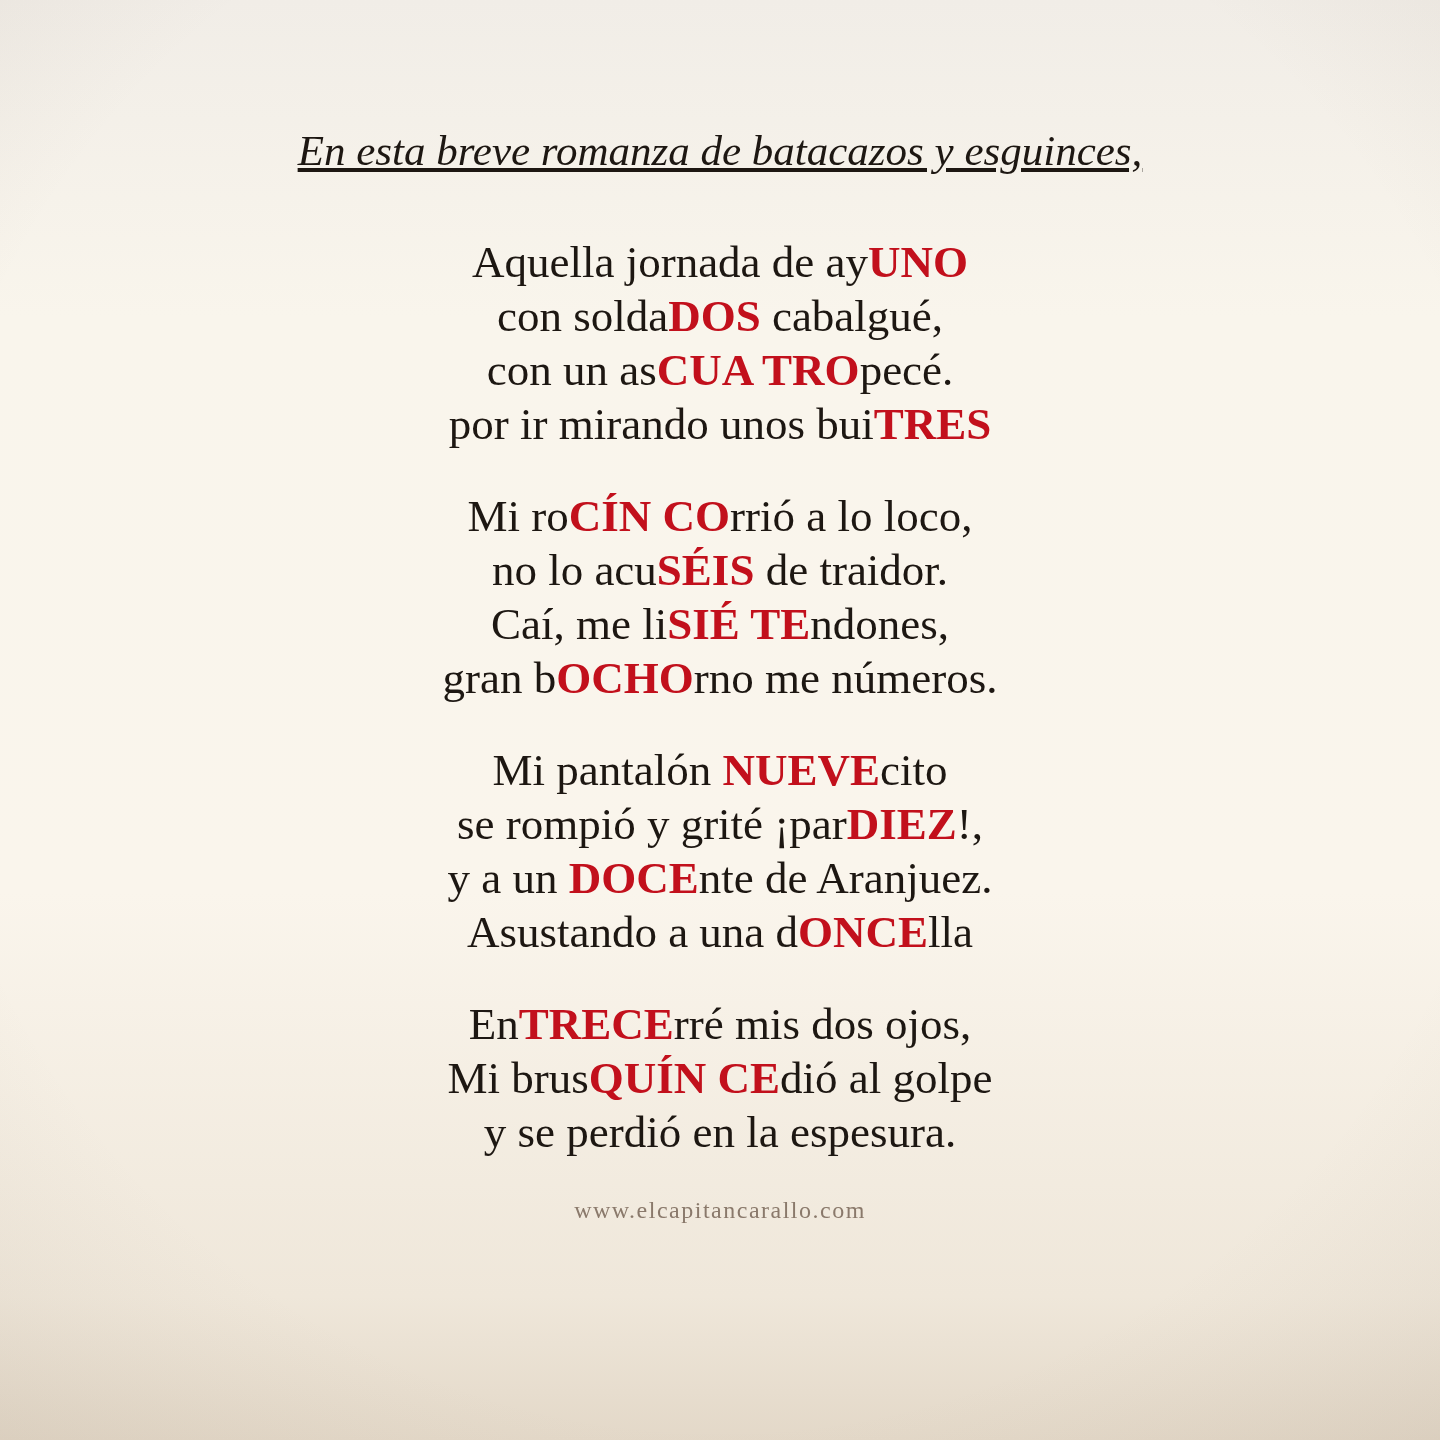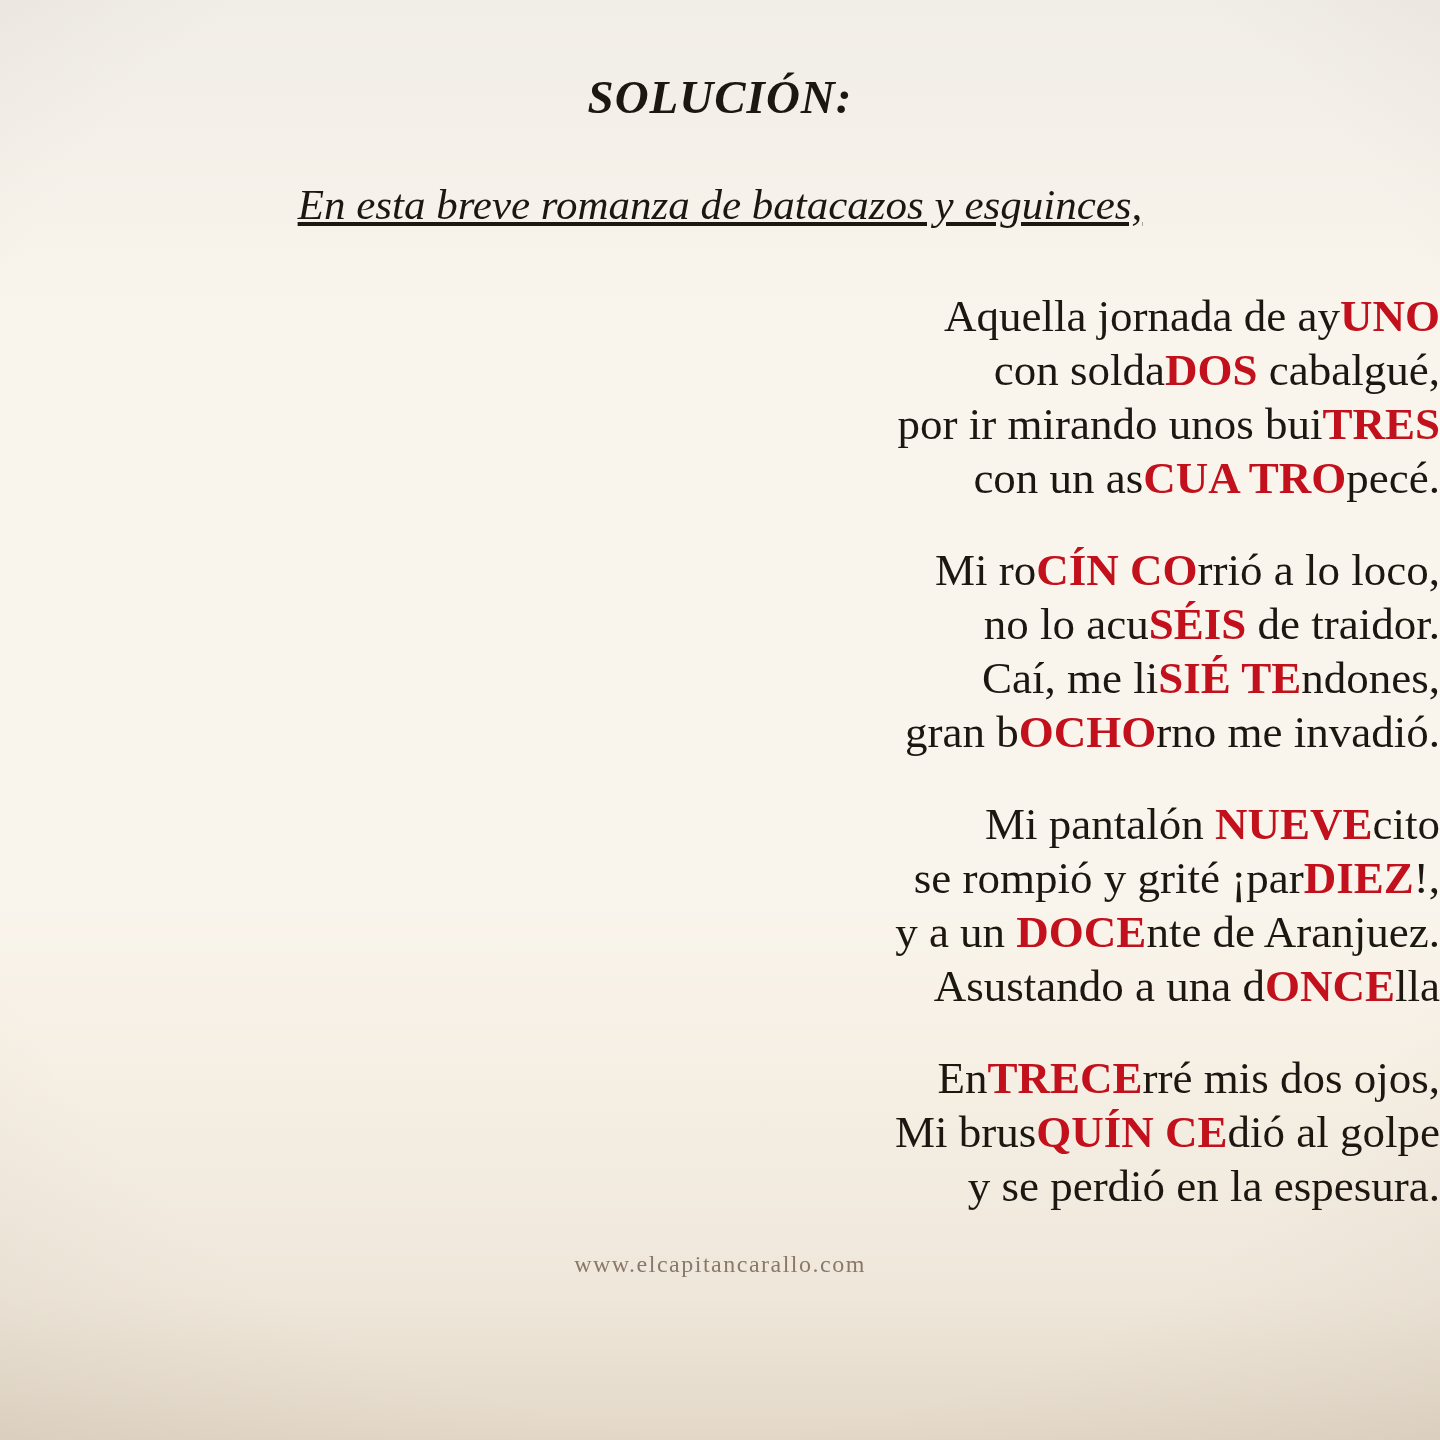--- a/index.html
+++ b/index.html
@@ -41,56 +41,54 @@
     line-height: 57px;
     text-decoration: underline;
   }
   .poem {
     margin-top: 56px;
     font-size: 45px;
     line-height: 54px;
   }
   .stanza {
     margin-bottom: 38px;
-    text-align: right;
   }
   .line { white-space: pre; }
   .hl {
     color: var(--highlight-color, #c2101c);
     font-weight: bold;
   }
   .footer {
     margin-top: 26px;
     font-size: 24px;
     letter-spacing: 1.5px;
     color: var(--footer-color, #8a796b);
   }
 </style>
 </head>
 <body style="--text-color: #1d1712; --highlight-color: #c2101c; --footer-color: #8a796b;">
 
 <div class="card">
-  <h1 class="title">SOLUCIÓN:</h1>
 
   <div class="subtitle">
     <div>En esta breve romanza de batacazos y esguinces,</div>
   </div>
 
   <div class="poem" id="poem">
       <div class="stanza">
         <div class="line"><span class="plain">Aquella jornada de ay</span><span class="hl">UNO</span></div>
         <div class="line"><span class="plain">con solda</span><span class="hl">DOS</span><span class="plain"> cabalgué,</span></div>
+        <div class="line"><span class="plain">con un as</span><span class="hl">CUA TRO</span><span class="plain">pecé.</span></div>
         <div class="line"><span class="plain">por ir mirando unos bui</span><span class="hl">TRES</span></div>
-        <div class="line"><span class="plain">con un as</span><span class="hl">CUA TRO</span><span class="plain">pecé.</span></div>
       </div>
       <div class="stanza">
         <div class="line"><span class="plain">Mi ro</span><span class="hl">CÍN CO</span><span class="plain">rrió a lo loco,</span></div>
         <div class="line"><span class="plain">no lo acu</span><span class="hl">SÉIS</span><span class="plain"> de traidor.</span></div>
         <div class="line"><span class="plain">Caí, me li</span><span class="hl">SIÉ TE</span><span class="plain">ndones,</span></div>
-        <div class="line"><span class="plain">gran b</span><span class="hl">OCHO</span><span class="plain">rno me invadió.</span></div>
+        <div class="line"><span class="plain">gran b</span><span class="hl">OCHO</span><span class="plain">rno me números.</span></div>
       </div>
       <div class="stanza">
         <div class="line"><span class="plain">Mi pantalón </span><span class="hl">NUEVE</span><span class="plain">cito</span></div>
         <div class="line"><span class="plain">se rompió y grité ¡par</span><span class="hl">DIEZ</span><span class="plain">!,</span></div>
         <div class="line"><span class="plain">y a un </span><span class="hl">DOCE</span><span class="plain">nte de Aranjuez.</span></div>
         <div class="line"><span class="plain">Asustando a una d</span><span class="hl">ONCE</span><span class="plain">lla</span></div>
       </div>
       <div class="stanza">
         <div class="line"><span class="plain">En</span><span class="hl">TRECE</span><span class="plain">rré mis dos ojos,</span></div>
         <div class="line"><span class="plain">Mi brus</span><span class="hl">QUÍN CE</span><span class="plain">dió al golpe</span></div>

